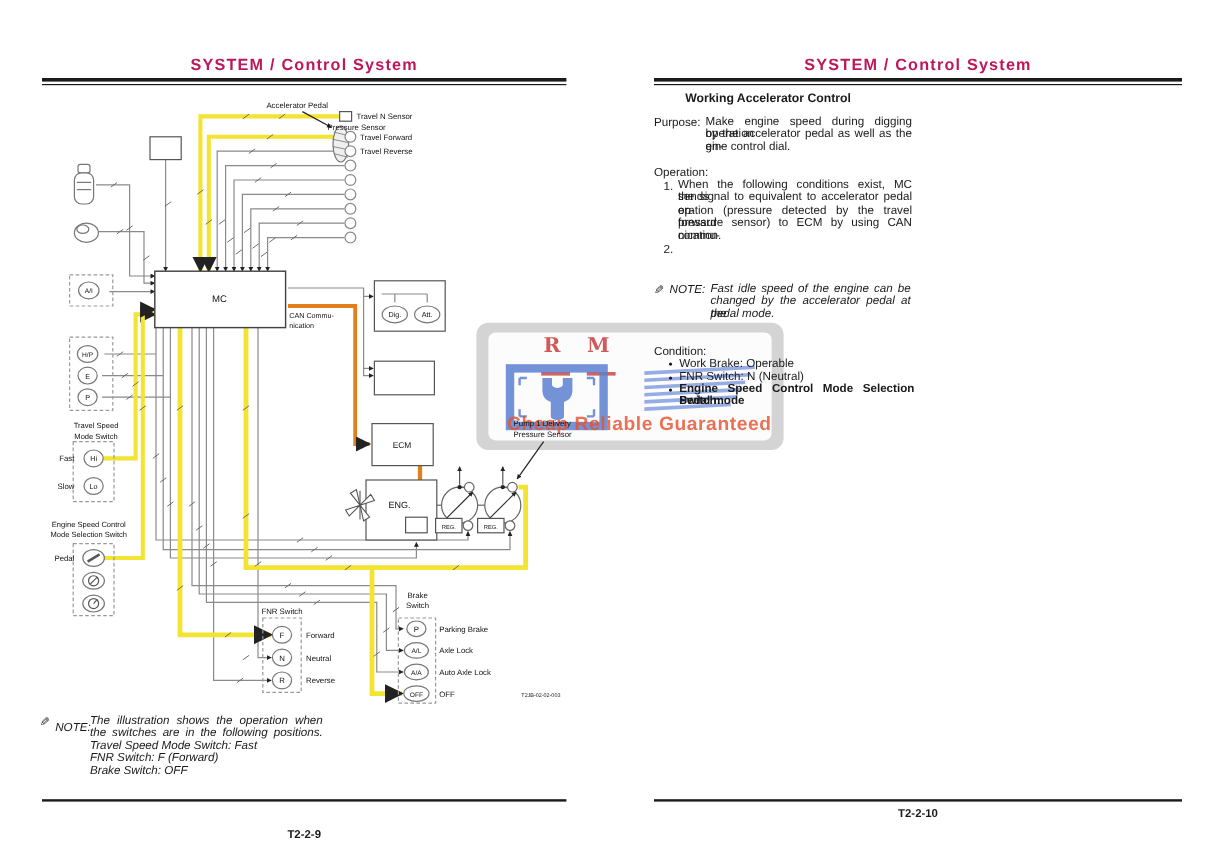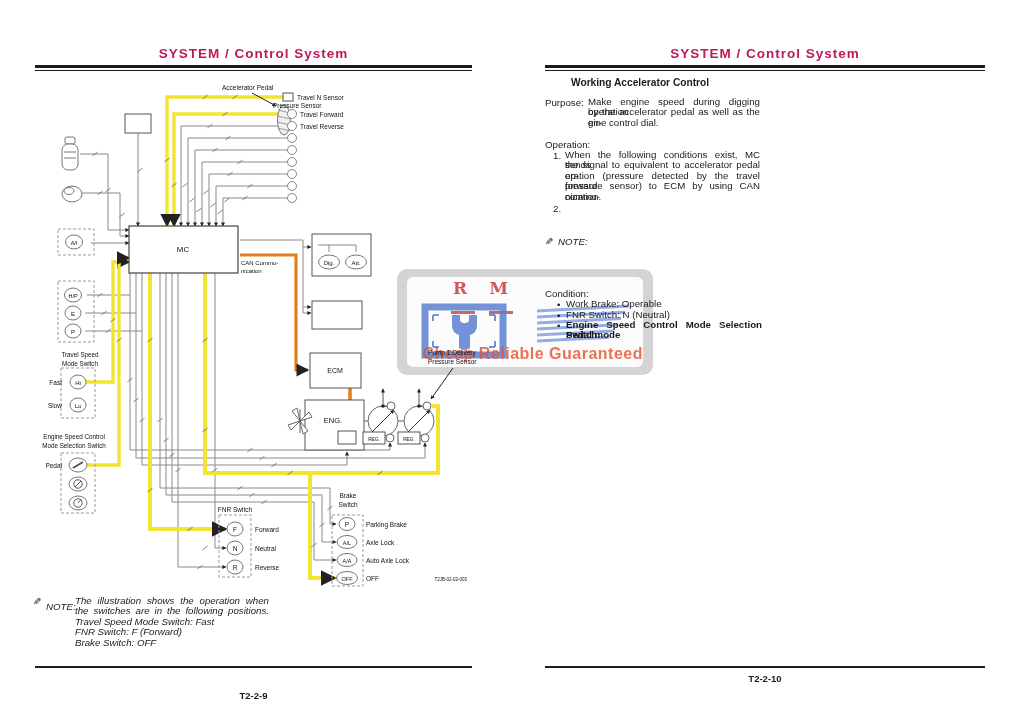--- a/index.html
+++ b/index.html
@@ -381,20 +381,25 @@
     <div class="line j">When the following conditions exist, MC sends</div>
     <div class="line j">the signal to equivalent to accelerator pedal op-</div>
     <div class="line j">eration (pressure detected by the travel forward</div>
     <div class="line j">pressure sensor) to ECM by using CAN commu-</div>
     <div class="line">nication.</div>
   </div>
   <div class="abs lbl" style="left:8px; top:203px;">2.</div>
 
   <div class="abs note-icon" style="left:0; top:236px;">✎</div>
   <div class="abs lbl it" style="left:13px; top:236px;">NOTE:</div>
+  <div class="abs it" style="left:47px; top:236px; width:167px;">
+    <div class="line j">Fast idle speed of the engine can be</div>
+    <div class="line j">changed by the accelerator pedal at the</div>
+    <div class="line">pedal mode.</div>
+  </div>
 
   <div class="abs lbl" style="left:0; top:288px;">Condition:</div>
   <div class="abs lbl" style="left:12px; top:299px;">•</div>
   <div class="abs line" style="left:21px; top:299px;">Work Brake: Operable</div>
   <div class="abs lbl" style="left:12px; top:309.5px;">•</div>
   <div class="abs line" style="left:21px; top:309.5px;">FNR Switch: N (Neutral)</div>
   <div class="abs lbl" style="left:12px; top:320px;">•</div>
   <div class="abs" style="left:21px; top:320px; width:196px;font-weight:bold;">
     <div class="line j">Engine Speed Control Mode Selection Switch:</div>
     <div class="line">Pedal mode</div>

